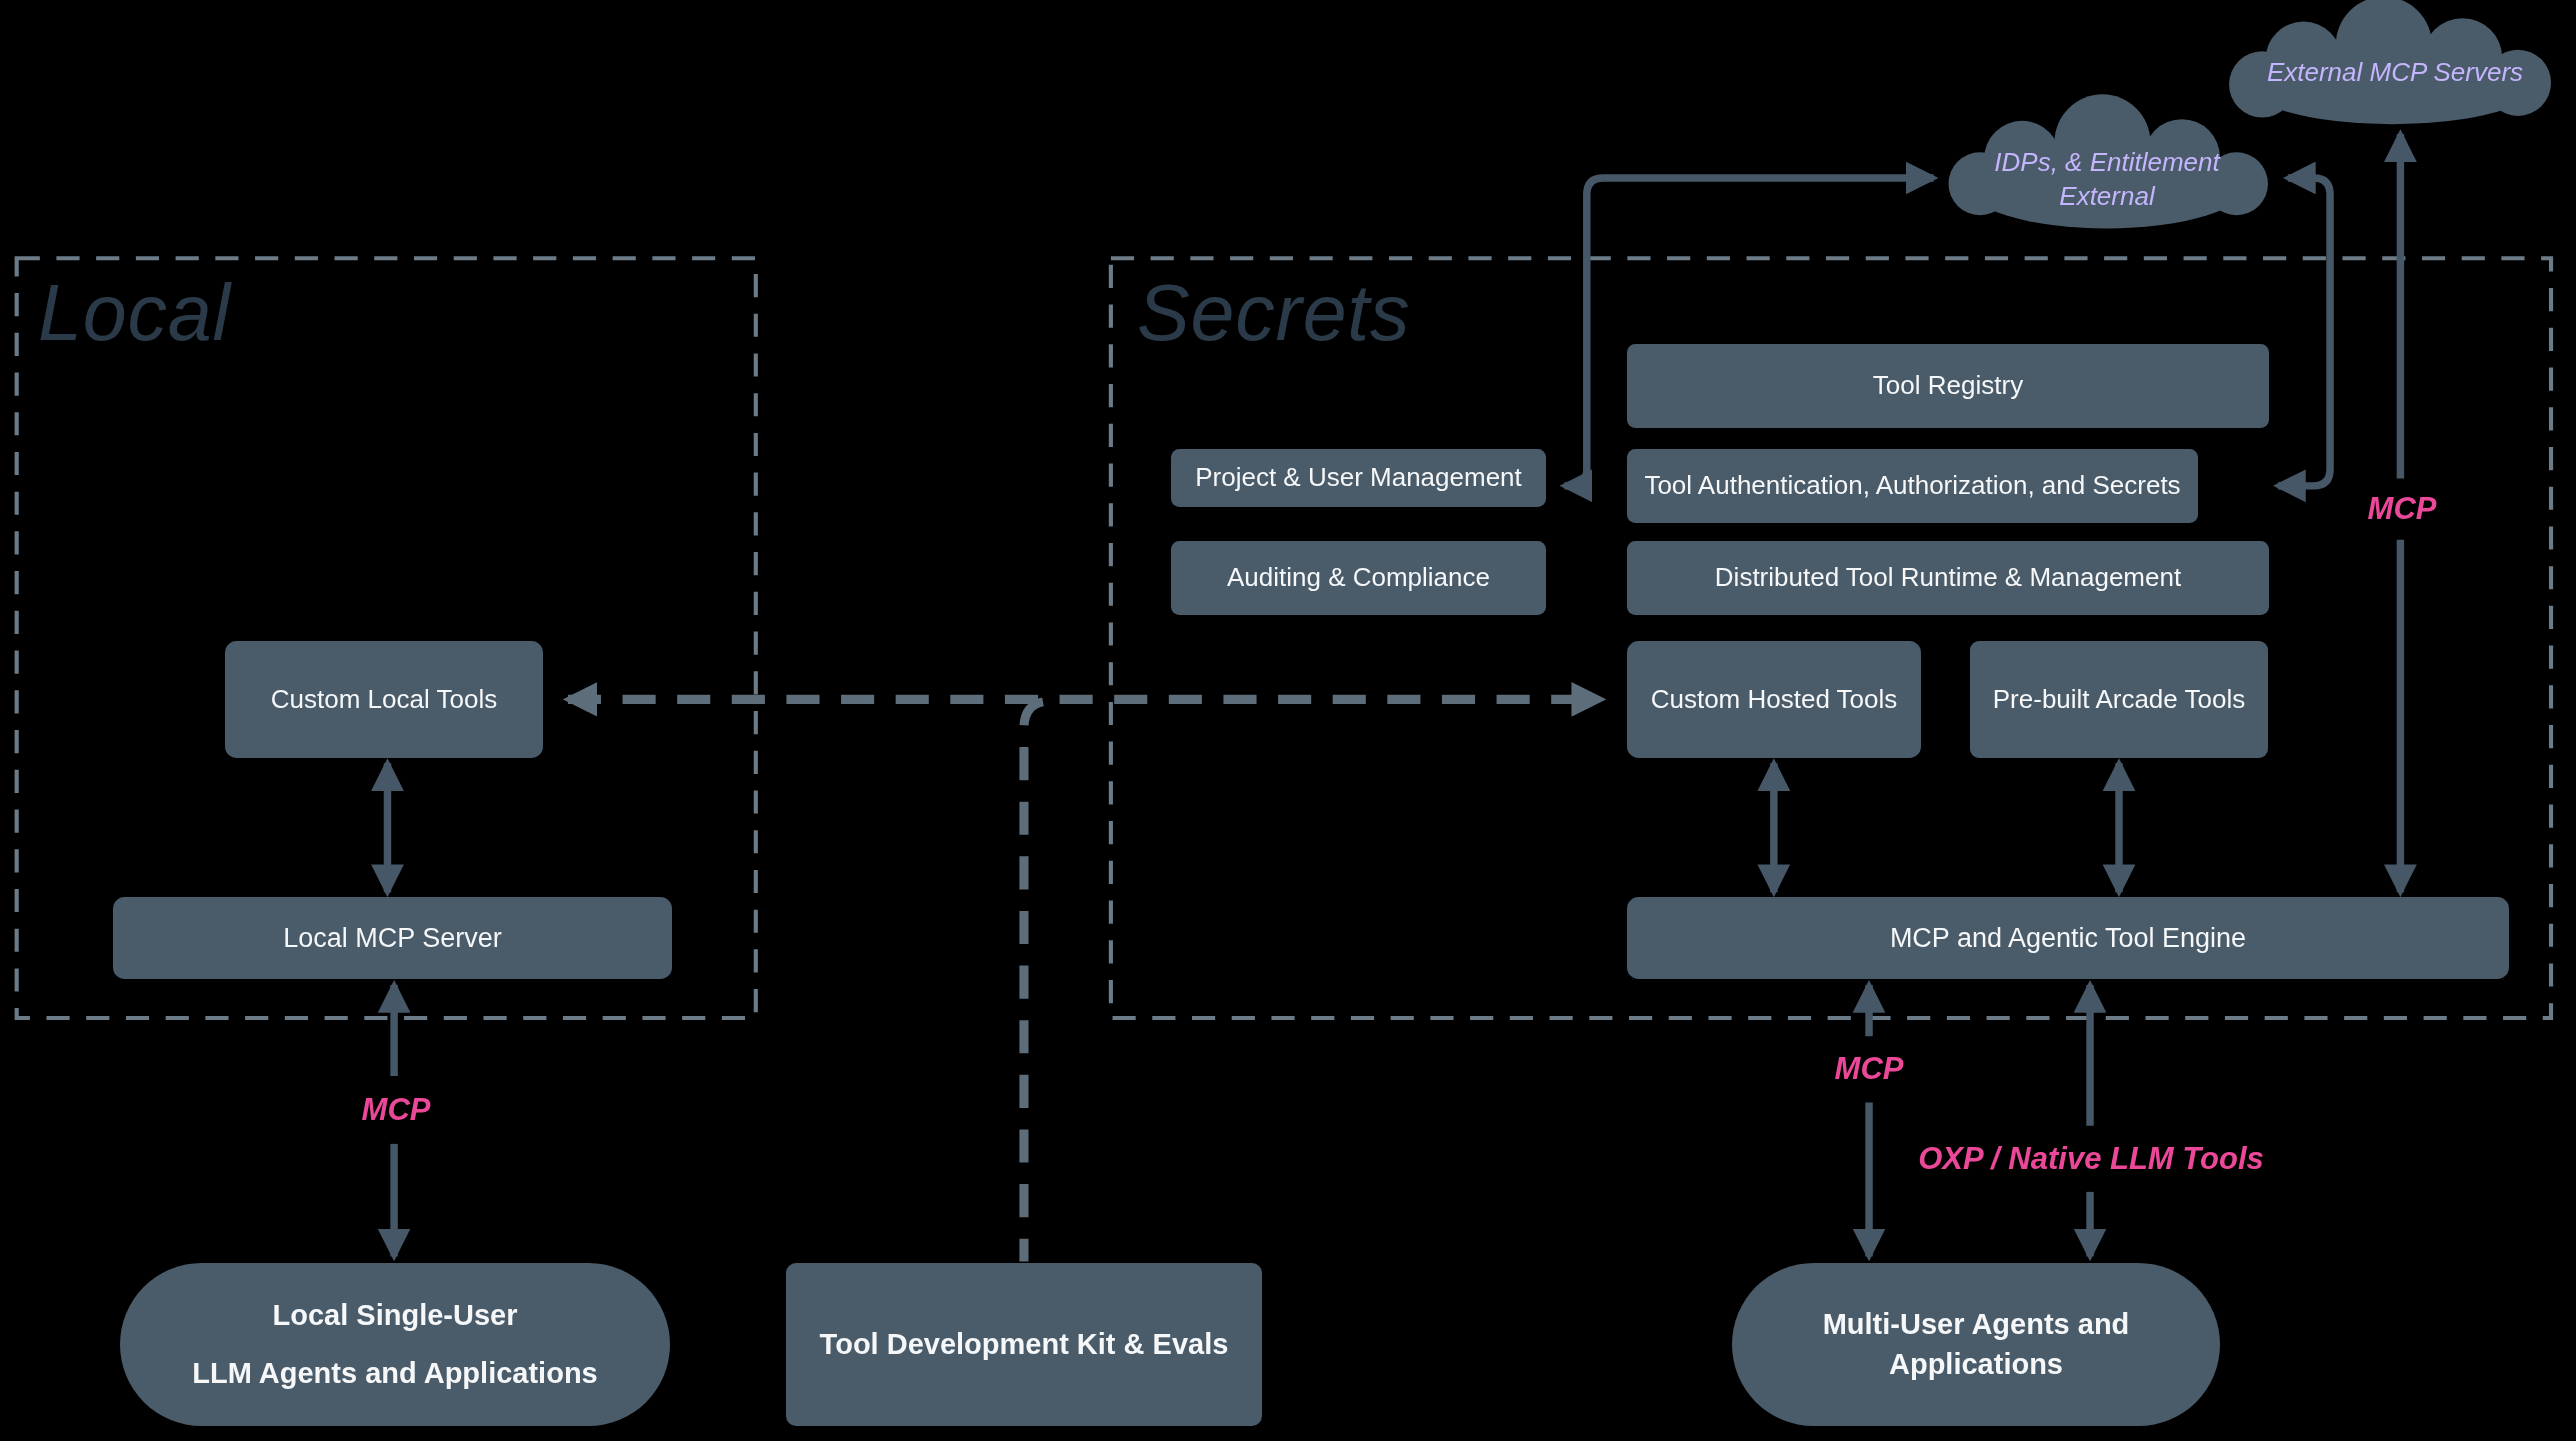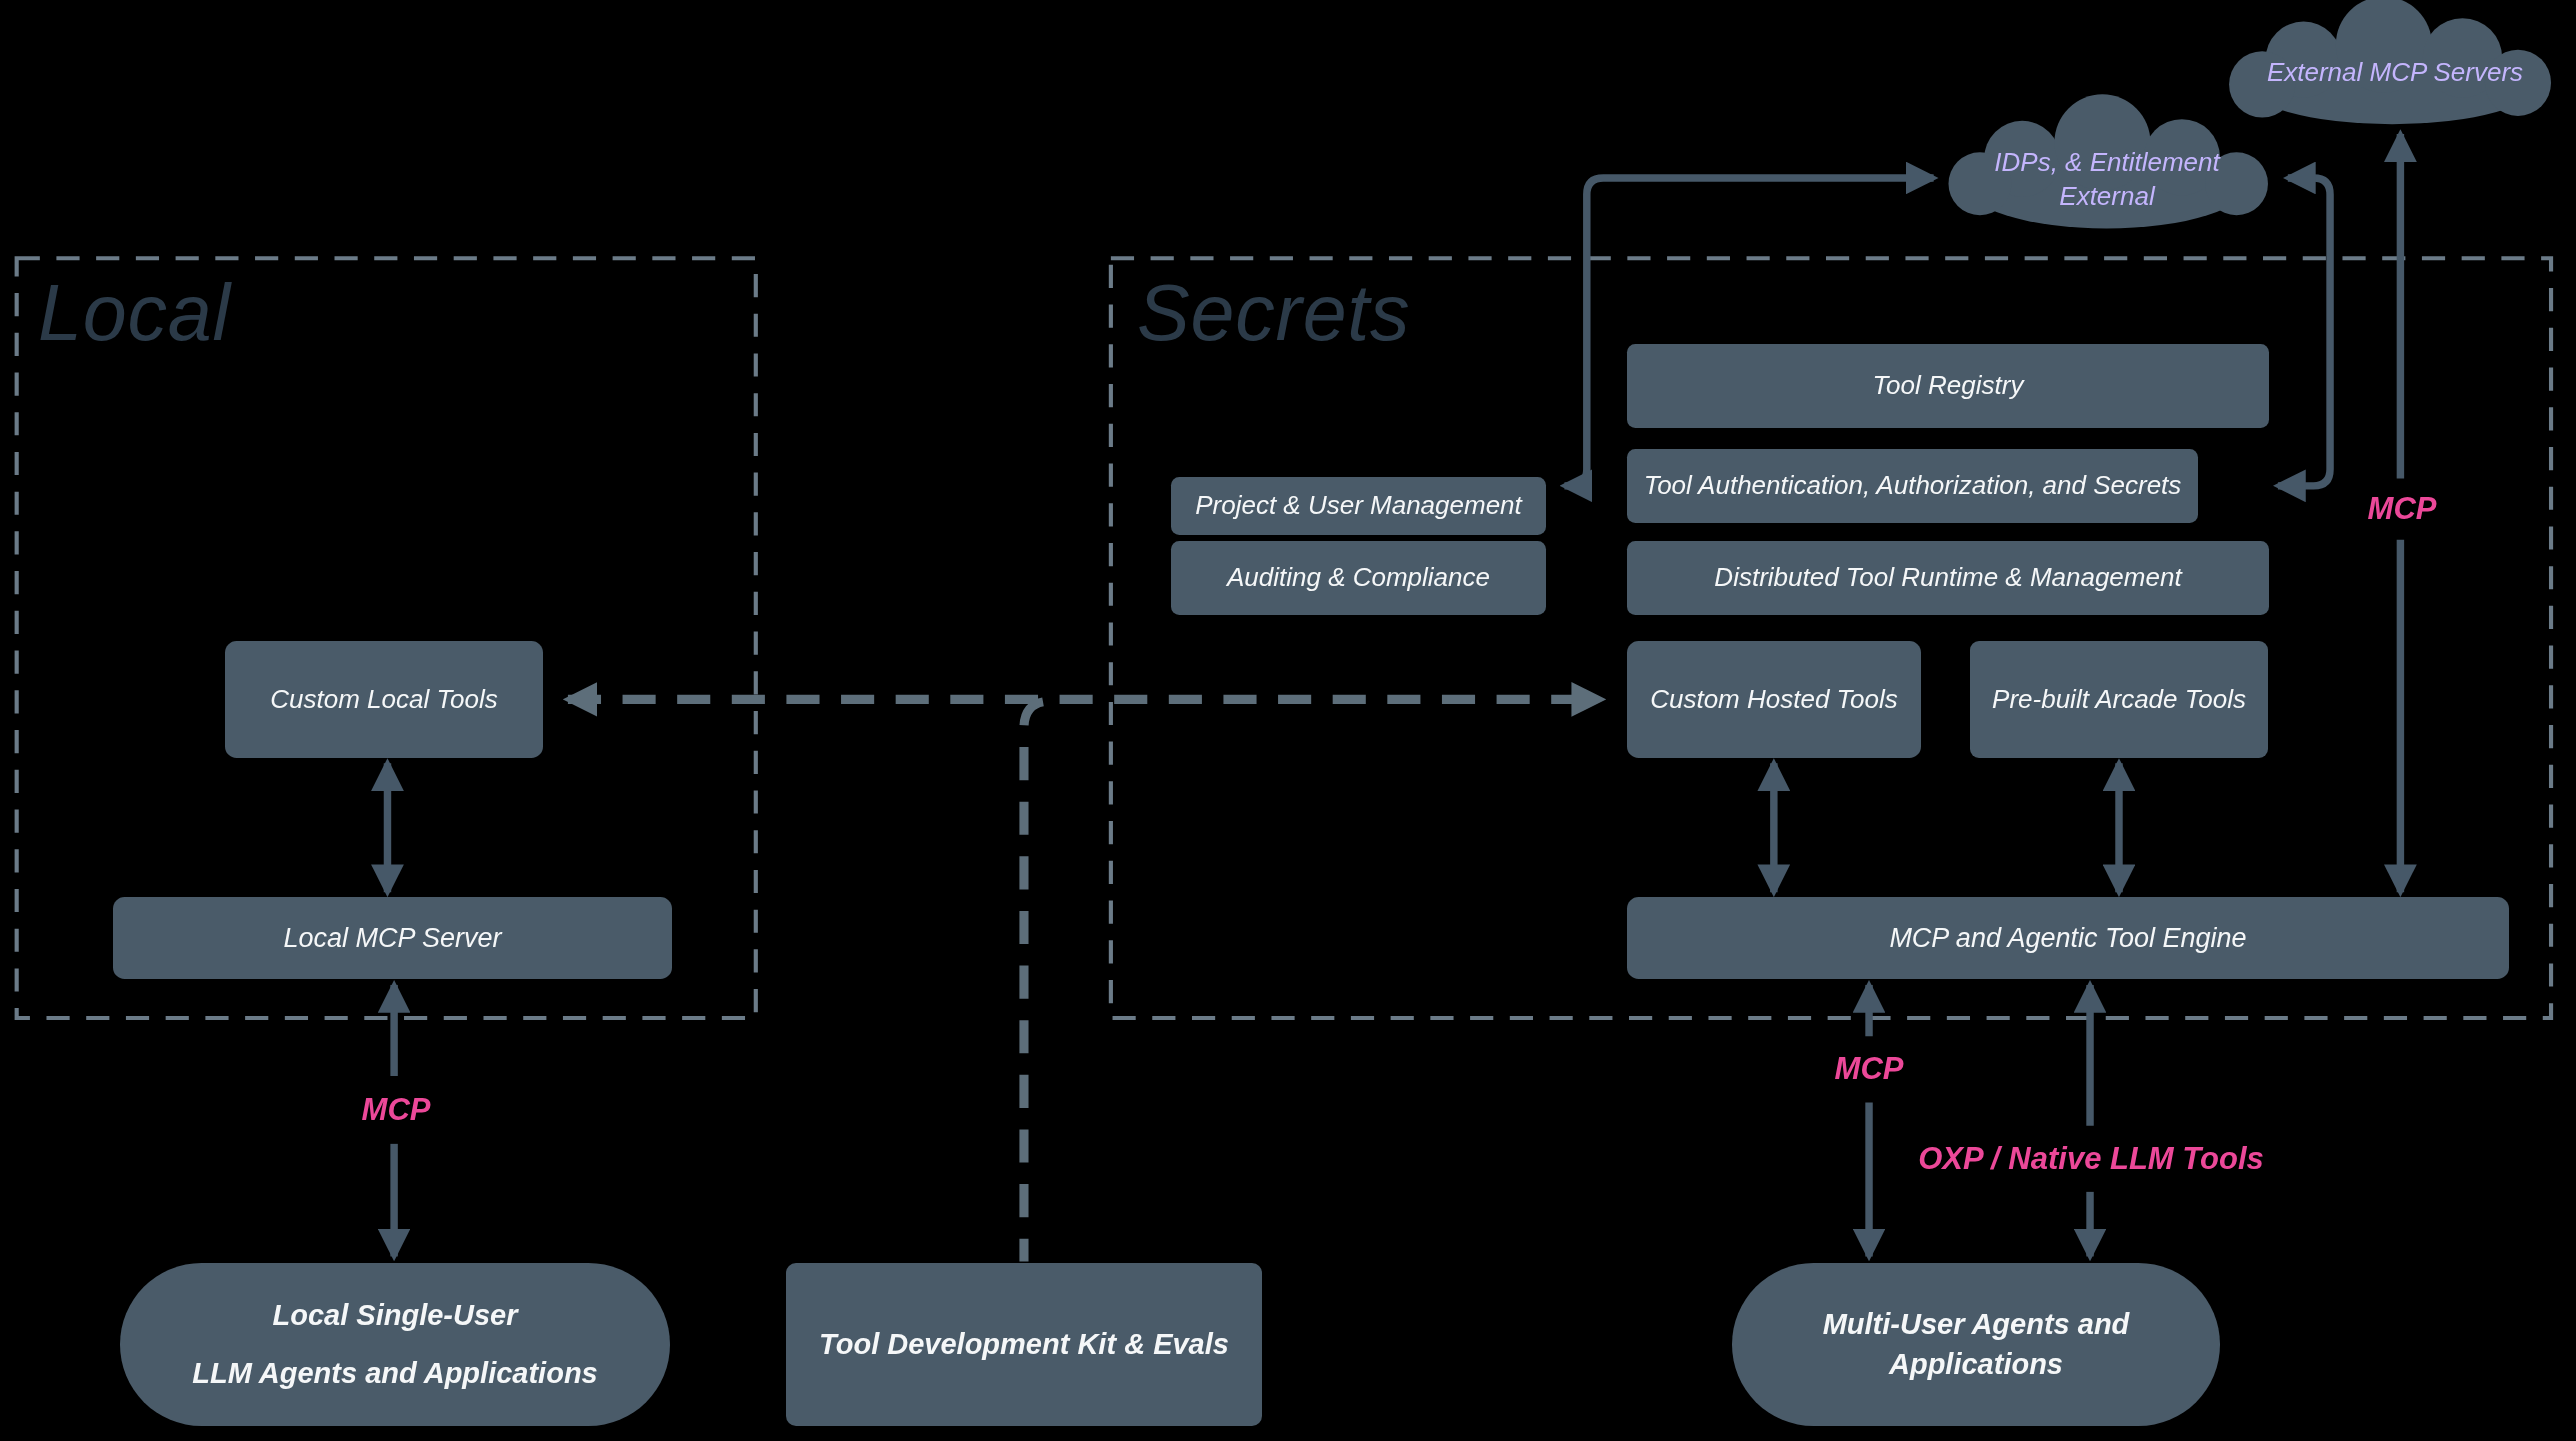--- a/index.html
+++ b/index.html
@@ -8,28 +8,28 @@
   .layer{position:absolute;left:0;top:0;}
 
   
   .region-title{position:absolute;color:#2b3a48;font-size:79px;font-weight:500;letter-spacing:0.8px;font-style:italic;}
   .title-local{left:38px;top:267px;}
   .title-platform{left:1137px;top:267px;}
 
   
   .node{position:absolute;background:#4a5b69;color:#f5f7f8;display:flex;flex-direction:column;
         align-items:center;justify-content:center;text-align:center;font-size:26px;
-        border-radius:8.3px;line-height:1.35;font-style:italic;}
+        border-radius:8.3px;line-height:1.35;}
   .node.big{border-radius:11.6px;}
   .node.bold{font-weight:700;font-size:29px;}
   .pill{border-radius:91px;}
 
   
   .n-tool-registry{left:1627px;top:344px;width:642px;height:84px;}
-  .n-project-user{left:1171px;top:449px;width:375px;height:58px;margin-top:28px;}
+  .n-project-user{left:1171px;top:449px;width:375px;height:58px;}
   .n-tool-auth{left:1627px;top:449px;width:571px;height:74px;}
   .n-auditing{left:1171px;top:541px;width:375px;height:74px;}
   .n-distributed{left:1627px;top:541px;width:642px;height:74px;}
   .n-custom-local{left:225px;top:641px;width:318px;height:117px;border-radius:11.6px;}
   .n-custom-hosted{left:1627px;top:641px;width:294px;height:117px;border-radius:11.6px;}
   .n-prebuilt{left:1970px;top:641px;width:298px;height:117px;border-radius:9px;}
   .n-local-mcp{left:113px;top:897px;width:559px;height:82px;font-size:27px;}
   .n-engine{left:1627px;top:897px;width:882px;height:82px;font-size:27px;}
   .n-local-pill{left:120px;top:1263px;width:550px;height:163px;gap:18px;}
   .n-tdk{left:786px;top:1263px;width:476px;height:163px;border-radius:10px;}

